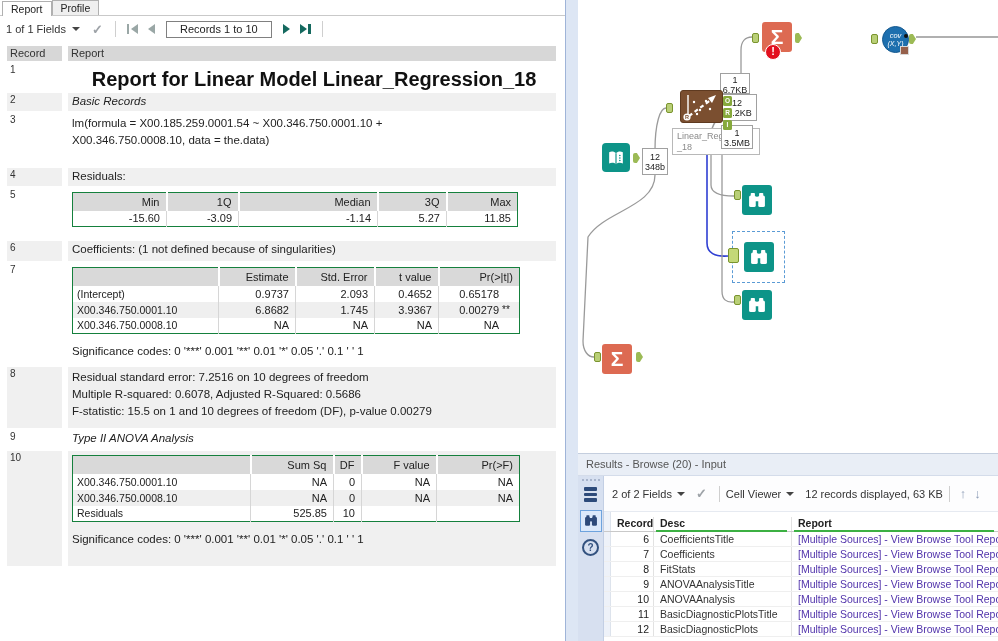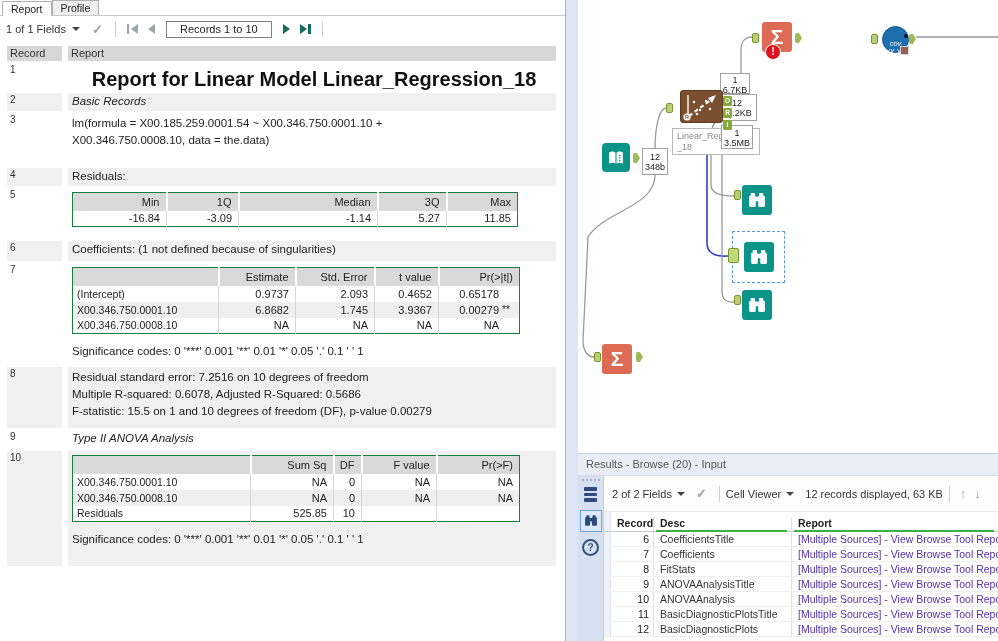--- a/index.html
+++ b/index.html
@@ -58,21 +58,21 @@
   #canvas { position:absolute; left:578px; top:0; width:420px; height:453px; background:#fff; overflow:hidden; }
   #wires { position:absolute; left:0; top:0; z-index:1; }
   .annot { position:absolute; background:#fff; border:1px solid #a0a0a0; z-index:3; text-align:center; font-size:9px; color:#222; line-height:10px; padding-top:1px; }
   .toollabel { position:absolute; background:#fff; border:1px solid #b8b8b8; z-index:2; font-size:9px; color:#8a8a8a; line-height:11px; padding:2px 0 0 4px; text-align:left; }
   .tool { position:absolute; z-index:4; border-radius:3px; }
   .summarize { width:30px; height:30px; background:#dd6a52; color:#fff; font-size:21px; font-weight:bold; text-align:center; line-height:29px; }
   .browse { width:30px; height:30px; background:#0d9488; display:flex; align-items:center; justify-content:center; }
   .inputtool { width:28px; height:29px; background:#0d9488; border-radius:4px; display:flex; align-items:center; justify-content:center; }
   .lrtool { width:43px; height:33px; background:#7b4f30; border:1px solid #5f3a20; }
   .covtool { width:27px; height:27px; border-radius:50%; background:#1e6fae; border:1.5px solid #15598f; color:#fff; text-align:center; font-style:italic; }
-  .covtool .l1 { font-size:7.5px; padding-top:12px; }
+  .covtool .l1 { font-size:7.5px; padding-top:4px; }
   .covtool .l2 { font-size:7px; }
   .covdot { position:absolute; width:4px; height:4px; background:#111; border-radius:50%; z-index:5; }
   .covbadge { position:absolute; width:9px; height:9px; background:#96604b; border:1px solid #d8d8d8; z-index:5; }
   .errbadge { position:absolute; width:16px; height:16px; background:#e3101f; border:1.5px solid #fff; border-radius:50%; color:#fff; font-size:11px; font-weight:bold; text-align:center; line-height:13px; z-index:5; }
   .anchor { position:absolute; width:7px; height:10px; background:#b9cf77; border:1px solid #7a942e; border-radius:2px; z-index:4; }
   .anchor.out { clip-path:polygon(0 0,55% 0,100% 50%,55% 100%,0 100%); border:none; background:#9cba55; }
   .anchor.big { width:11px; height:15px; background:#c3d878; }
   .ori { position:absolute; width:9px; height:10px; background:#86a93c; color:#fff; font-size:6.5px; font-weight:bold; text-align:center; line-height:10px; border-radius:1.5px; z-index:4; }
   .selbox { position:absolute; border:1px dashed #5b9bd5; z-index:2; }
   
@@ -175,21 +175,21 @@
               <tr>
             <th>Min</th>
             <th>1Q</th>
             <th>Median</th>
             <th>3Q</th>
             <th>Max</th>
           </tr>
             </thead>
           <tbody>
               <tr>
-            <td class="num">-16.84</td>
+            <td class="num">-15.60</td>
             <td class="num">-3.09</td>
             <td class="num">-1.14</td>
             <td class="num">5.27</td>
             <td class="num">11.85</td>
           </tr>
             </tbody>
         </table>
       </div>
     </div>
     <div class="rrow band h-r6">

